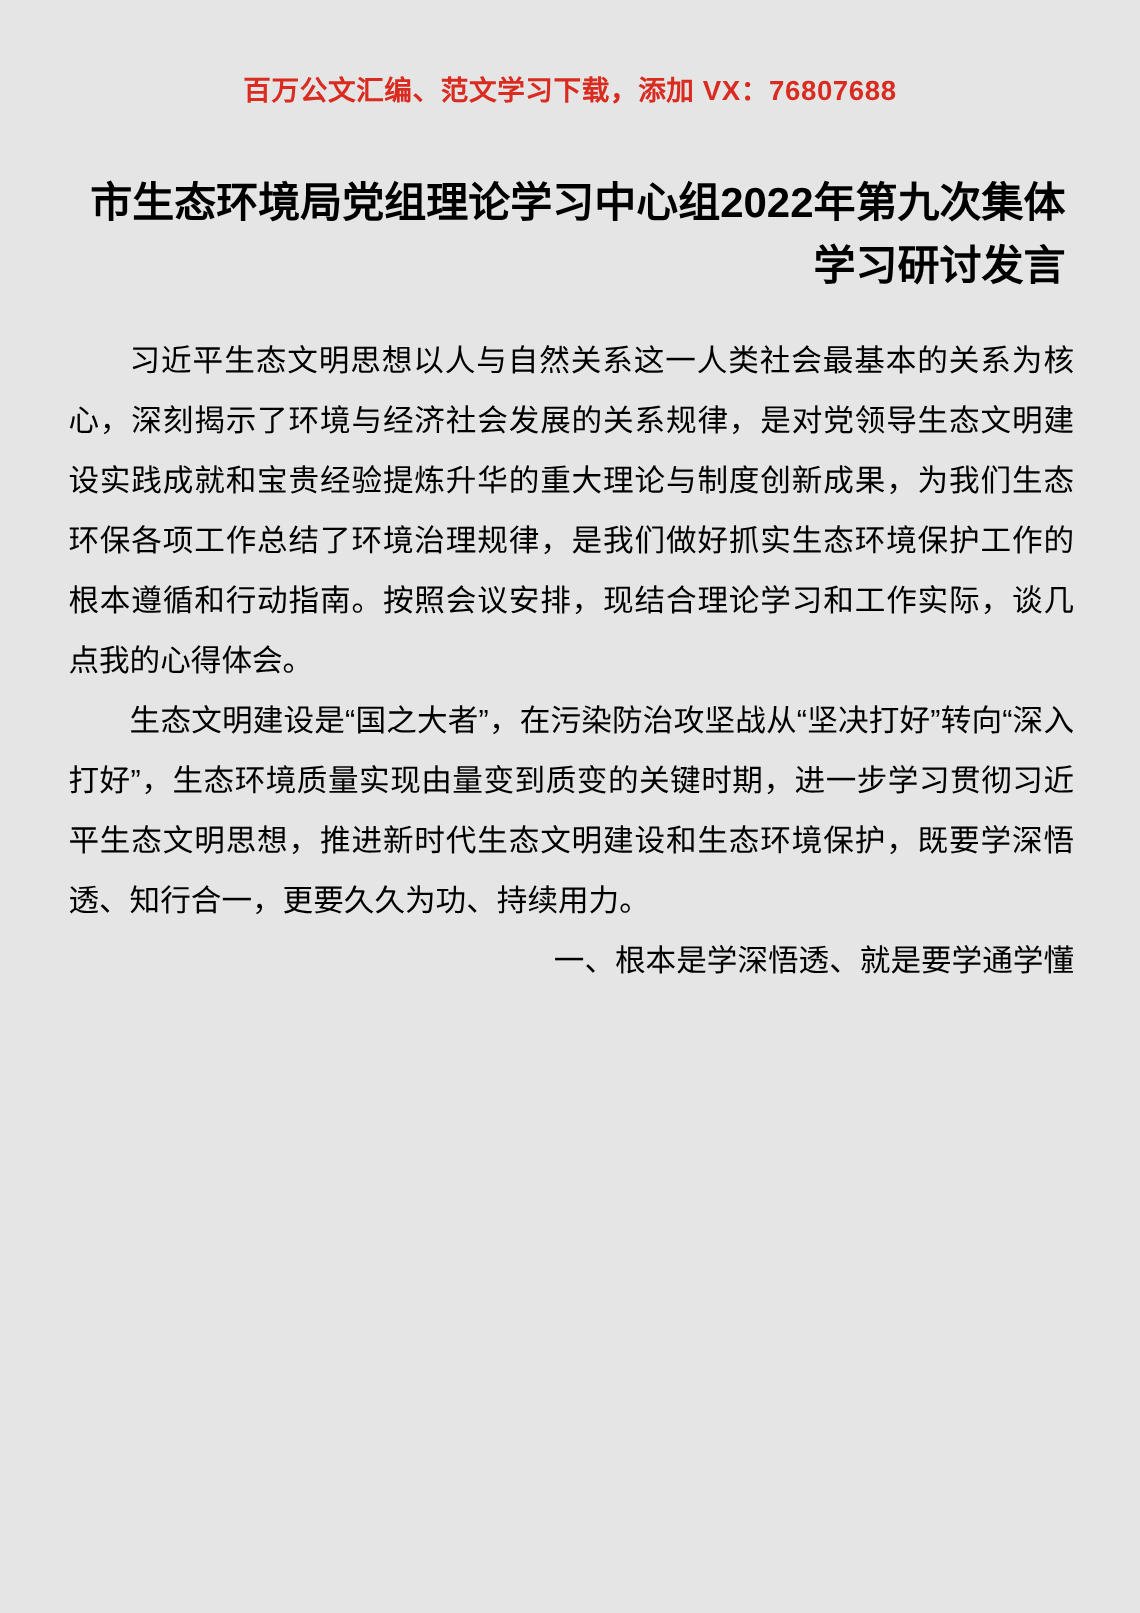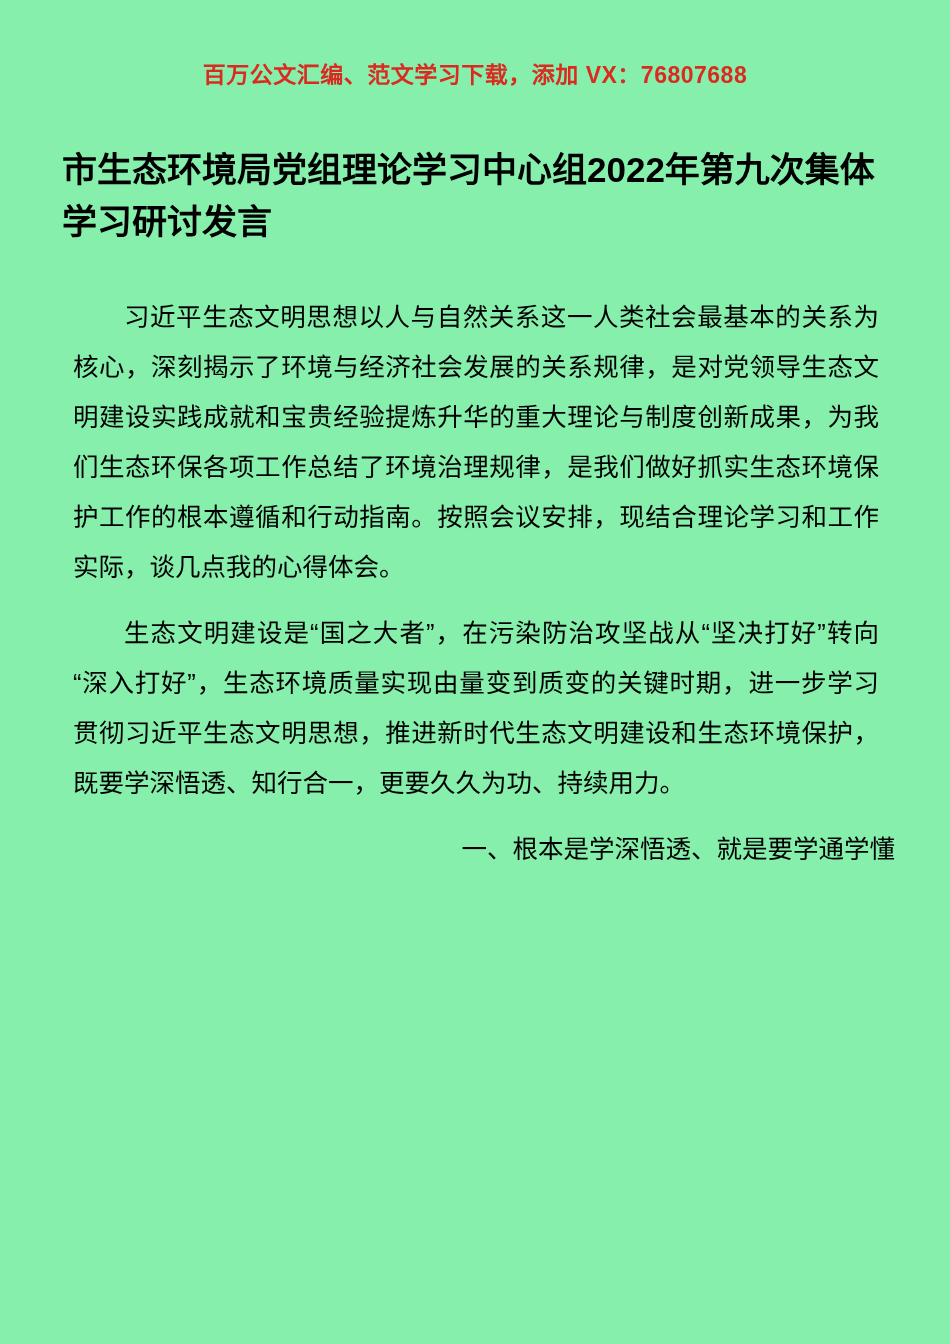--- a/index.html
+++ b/index.html
@@ -11,41 +11,41 @@
     width: 950px;
     height: 1344px;
     font-family: "Liberation Sans", "DejaVu Sans", sans-serif;
     color: #000000;
     overflow: hidden;
   }
   .page {
     position: relative;
     width: 950px;
     height: 1344px;
-    background: #86efac;
+    background: #e5e5e5;
     box-sizing: border-box;
   }
   .watermark-bar {
     position: absolute;
     top: 56px;
     left: 0;
     width: 950px;
     text-align: center;
     font-size: 23px;
     font-weight: 700;
     letter-spacing: 0.5px;
     color: #d92b20;
     white-space: nowrap;
   }
   .doc-title {
     position: absolute;
     top: 104px;
     left: 62px;
     width: 826px;
-    text-align: left;
+    text-align: right;
     font-size: 35px;
     font-weight: 700;
     line-height: 52px;
     letter-spacing: 0px;
     margin-top: 40px;
   }
   .doc-subtitle {
     position: absolute;
     top: 212px;
     left: 62px;
@@ -55,21 +55,21 @@
     font-weight: 700;
     line-height: 34px;
   }
   .body-area {
     position: absolute;
     top: 276px;
     left: 57px;
     width: 838px;
   }
   p.para {
-    margin: 16px;
+    margin: 0;
     font-size: 25.5px;
     line-height: 50px;
     text-align: justify;
     text-justify: inter-ideograph;
     text-indent: 2em;
     font-weight: 400;
     letter-spacing: 0px;
   }
   p.heading {
     margin: 0;

